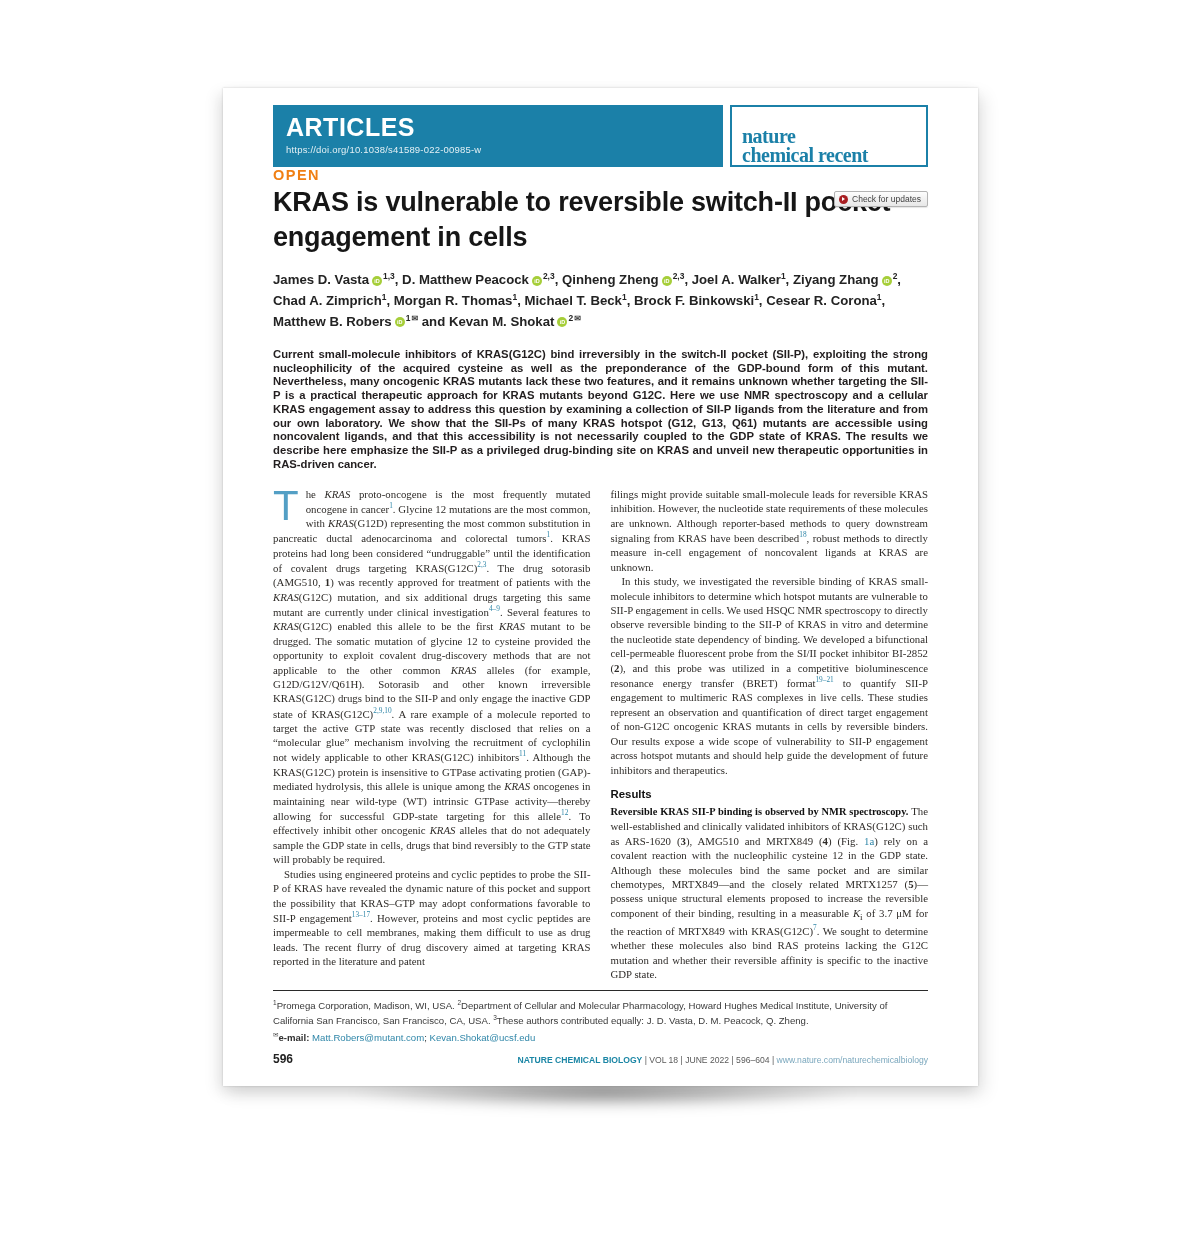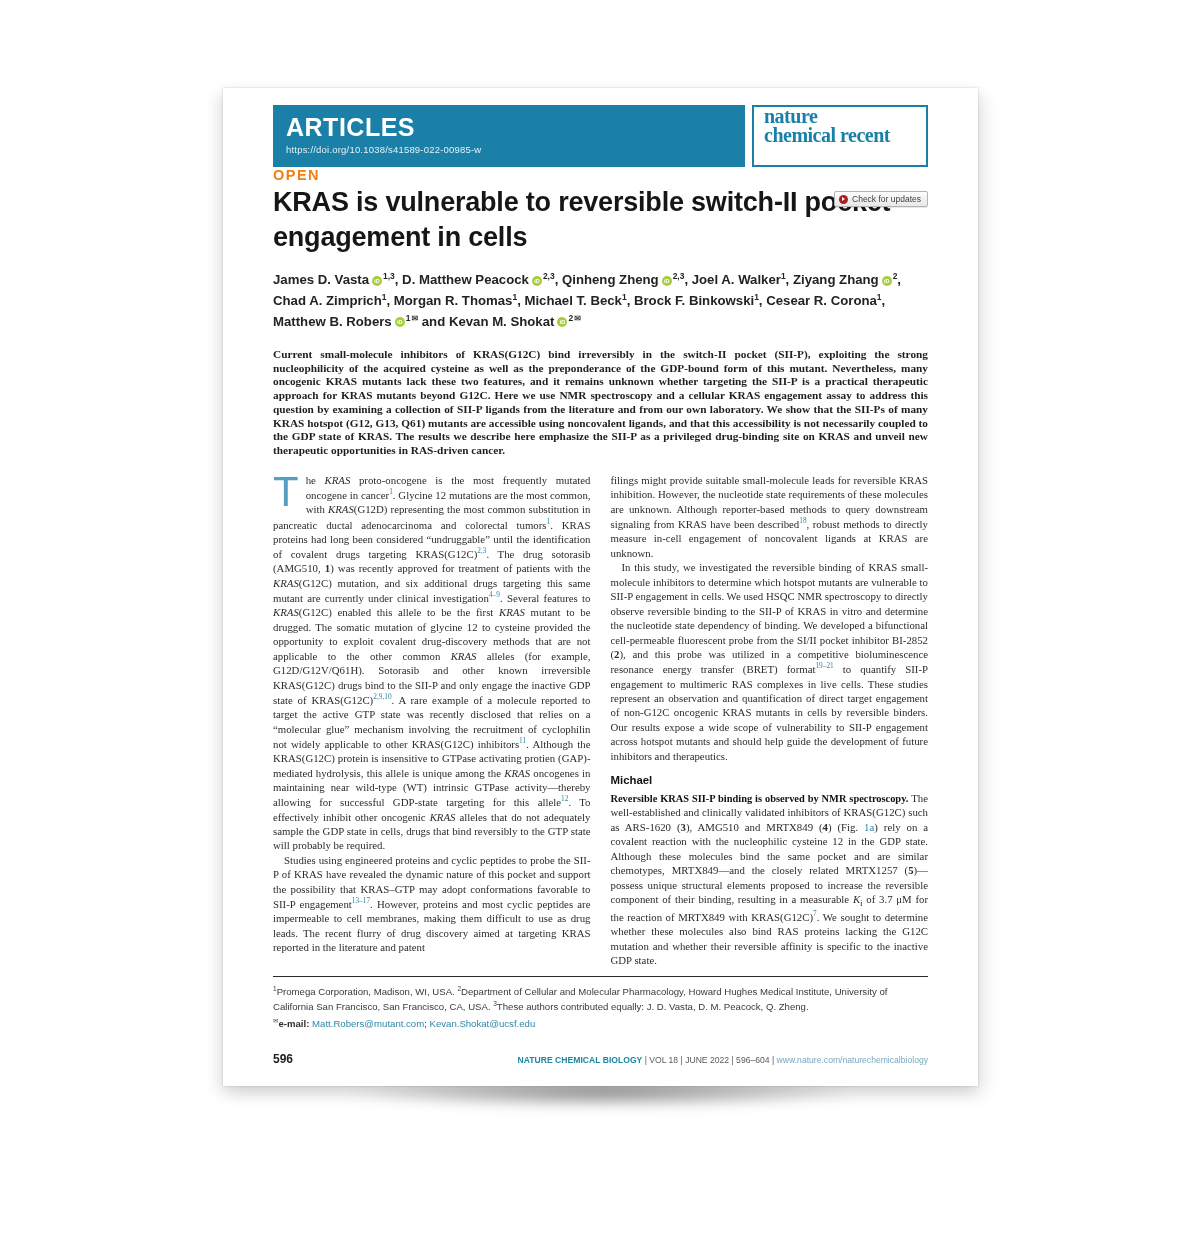--- a/index.html
+++ b/index.html
@@ -10,41 +10,41 @@
          filter:blur(6px);}
   .paper{position:absolute;left:223px;top:88px;width:755px;height:998px;background:#ffffff;
          box-shadow:0 0 2px rgba(0,0,0,.18), -5px 6px 14px rgba(0,0,0,.10), 6px 8px 16px rgba(0,0,0,.10);}
   .inner{position:relative;margin:17px 50px 0 50px;}
 
   
   .header-row{display:flex;height:62px;}
   .banner{flex:1;background:#1b80a8;color:#fff;padding:9px 0 0 13px;box-sizing:border-box;}
   .banner .articles{font-size:25px;font-weight:bold;letter-spacing:.5px;line-height:1.05;}
   .banner .doi{font-size:9.5px;color:rgba(255,255,255,.88);margin-top:4px;letter-spacing:.2px;}
-  .logobox{width:176px;margin-left:7px;border:2px solid #1b80a8;background:#fff;
-           display:flex;align-items:flex-start;box-sizing:border-box;}
+  .logobox{width:198px;margin-left:7px;border:2px solid #1b80a8;background:#fff;
+           display:flex;align-items:flex-end;box-sizing:border-box;}
   .logotext{font-family:"Liberation Serif",serif;font-weight:bold;color:#1b80a8;
             font-size:20px;line-height:.95;padding-left:10px;letter-spacing:-.5px;}
 
   
   .badge{position:absolute;right:0;top:86px;display:inline-flex;align-items:center;gap:4px;
          border:1px solid #b3b3b3;border-radius:2px;background:linear-gradient(#fdfdfd,#e7e7e7);
          padding:2px 6px 2px 4px;font-size:8.5px;color:#3f3f3f;box-shadow:0 1px 1px rgba(0,0,0,.10);}
   .dot{width:9px;height:9px;border-radius:50%;background:#a81e22;position:relative;display:inline-block;}
   .dot::after{content:"";position:absolute;left:3px;top:2.5px;border-left:3.5px solid #fff;
          border-top:2px solid transparent;border-bottom:2px solid transparent;}
 
   .open{color:#f07f13;font-weight:bold;font-size:14.5px;letter-spacing:1.5px;}
   .title{margin:2px 0 0 0;font-size:27px;font-weight:bold;color:#161616;line-height:1.3;letter-spacing:-.2px;}
   .authors{margin-top:15px;font-size:13.2px;font-weight:bold;color:#232323;line-height:1.55;}
   .orcid{display:inline-block;width:10px;height:10px;border-radius:50%;background:#a6ce39;color:#fff;
          font-size:5.5px;font-weight:bold;text-align:center;line-height:10px;vertical-align:2px;margin:0 1px 0 3px;}
   sup.asup{font-size:64%;}
   sup.env{font-size:8px;color:#444;margin-left:1px;}
-  .abstract{margin:15px 0 0 0;font-size:11.3px;font-weight:bold;color:#221e1f;line-height:1.22;text-align:justify;font-family:Liberation Serif, serif;}
+  .abstract{margin:15px 0 0 0;font-size:11.3px;font-weight:bold;color:#221e1f;line-height:1.22;text-align:justify;}
 
   
   .body{display:flex;gap:20px;margin-top:15px;color:#2e2b28;
         font-family:"Liberation Serif",serif;font-size:10.8px;line-height:1.34;text-align:justify;}
   .col{flex:1;min-width:0;}
   .body p{margin:0;}
   p.indent{text-indent:11px;}
   .dropcap{float:left;font-family:"Liberation Sans",sans-serif;font-size:42px;line-height:34px;
            color:#539fc5;padding:2px 7px 0 0;}
   sup.ref{color:#2f86a8;font-size:68%;}
@@ -101,21 +101,21 @@
       <p class="abstract">Current small-molecule inhibitors of KRAS(G12C) bind irreversibly in the switch-II pocket (SII-P), exploiting the strong nucleophilicity of the acquired cysteine as well as the preponderance of the GDP-bound form of this mutant. Nevertheless, many oncogenic KRAS mutants lack these two features, and it remains unknown whether targeting the SII-P is a practical therapeutic approach for KRAS mutants beyond G12C. Here we use NMR spectroscopy and a cellular KRAS engagement assay to address this question by examining a collection of SII-P ligands from the literature and from our own laboratory. We show that the SII-Ps of many KRAS hotspot (G12, G13, Q61) mutants are accessible using noncovalent ligands, and that this accessibility is not necessarily coupled to the GDP state of KRAS. The results we describe here emphasize the SII-P as a privileged drug-binding site on KRAS and unveil new therapeutic opportunities in RAS-driven cancer.</p>
 
       <div class="body">
         <div class="col">
           <p><span class="dropcap">T</span><span>he <i>KRAS</i> proto-oncogene is the most frequently mutated oncogene in cancer<sup class="ref">1</sup>. Glycine 12 mutations are the most common, with <i>KRAS</i>(G12D) representing the most common substitution in pancreatic ductal adenocarcinoma and colorectal tumors<sup class="ref">1</sup>. KRAS proteins had long been considered “undruggable” until the identification of covalent drugs targeting KRAS(G12C)<sup class="ref">2,3</sup>. The drug sotorasib (AMG510, <b>1</b>) was recently approved for treatment of patients with the <i>KRAS</i>(G12C) mutation, and six additional drugs targeting this same mutant are currently under clinical investigation<sup class="ref">4–9</sup>. Several features to <i>KRAS</i>(G12C) enabled this allele to be the first <i>KRAS</i> mutant to be drugged. The somatic mutation of glycine 12 to cysteine provided the opportunity to exploit covalent drug-discovery methods that are not applicable to the other common <i>KRAS</i> alleles (for example, G12D/G12V/Q61H). Sotorasib and other known irreversible KRAS(G12C) drugs bind to the SII-P and only engage the inactive GDP state of KRAS(G12C)<sup class="ref">2,9,10</sup>. A rare example of a molecule reported to target the active GTP state was recently disclosed that relies on a “molecular glue” mechanism involving the recruitment of cyclophilin not widely applicable to other KRAS(G12C) inhibitors<sup class="ref">11</sup>. Although the KRAS(G12C) protein is insensitive to GTPase activating protien (GAP)-mediated hydrolysis, this allele is unique among the <i>KRAS</i> oncogenes in maintaining near wild-type (WT) intrinsic GTPase activity—thereby allowing for successful GDP-state targeting for this allele<sup class="ref">12</sup>. To effectively inhibit other oncogenic <i>KRAS</i> alleles that do not adequately sample the GDP state in cells, drugs that bind reversibly to the GTP state will probably be required.</span></p>
           <p class="indent">Studies using engineered proteins and cyclic peptides to probe the SII-P of KRAS have revealed the dynamic nature of this pocket and support the possibility that KRAS–GTP may adopt conformations favorable to SII-P engagement<sup class="ref">13–17</sup>. However, proteins and most cyclic peptides are impermeable to cell membranes, making them difficult to use as drug leads. The recent flurry of drug discovery aimed at targeting KRAS reported in the literature and patent</p>
         </div>
         <div class="col">
           <p>filings might provide suitable small-molecule leads for reversible KRAS inhibition. However, the nucleotide state requirements of these molecules are unknown. Although reporter-based methods to query downstream signaling from KRAS have been described<sup class="ref">18</sup>, robust methods to directly measure in-cell engagement of noncovalent ligands at KRAS are unknown.</p>
           <p class="indent">In this study, we investigated the reversible binding of KRAS small-molecule inhibitors to determine which hotspot mutants are vulnerable to SII-P engagement in cells. We used HSQC NMR spectroscopy to directly observe reversible binding to the SII-P of KRAS in vitro and determine the nucleotide state dependency of binding. We developed a bifunctional cell-permeable fluorescent probe from the SI/II pocket inhibitor BI-2852 (<b>2</b>), and this probe was utilized in a competitive bioluminescence resonance energy transfer (BRET) format<sup class="ref">19–21</sup> to quantify SII-P engagement to multimeric RAS complexes in live cells. These studies represent an observation and quantification of direct target engagement of non-G12C oncogenic KRAS mutants in cells by reversible binders. Our results expose a wide scope of vulnerability to SII-P engagement across hotspot mutants and should help guide the development of future inhibitors and therapeutics.</p>
-          <h2 class="results-h">Michael</h2>
+          <h2 class="results-h">Results</h2>
           <p><b class="runin">Reversible KRAS SII-P binding is observed by NMR spectroscopy.</b> The well-established and clinically validated inhibitors of KRAS(G12C) such as ARS-1620 (<b>3</b>), AMG510 and MRTX849 (<b>4</b>) (Fig. <span class="tlink">1a</span>) rely on a covalent reaction with the nucleophilic cysteine 12 in the GDP state. Although these molecules bind the same pocket and are similar chemotypes, MRTX849—and the closely related MRTX1257 (<b>5</b>)—possess unique structural elements proposed to increase the reversible component of their binding, resulting in a measurable <i>K</i><sub>i</sub> of 3.7 μM for the reaction of MRTX849 with KRAS(G12C)<sup class="ref">7</sup>. We sought to determine whether these molecules also bind RAS proteins lacking the G12C mutation and whether their reversible affinity is specific to the inactive GDP state.</p>
         </div>
       </div>
 
       <div class="rule"></div>
       <p class="affil"><sup class="asup">1</sup>Promega Corporation, Madison, WI, USA. <sup class="asup">2</sup>Department of Cellular and Molecular Pharmacology, Howard Hughes Medical Institute, University of California San Francisco, San Francisco, CA, USA. <sup class="asup">3</sup>These authors contributed equally: J. D. Vasta, D. M. Peacock, Q. Zheng.</p>
       <p class="affil email-line"><sup class="asup">✉</sup><b>e-mail: </b><span class="tlink">Matt.Robers@mutant.com</span>; <span class="tlink">Kevan.Shokat@ucsf.edu</span></p>
 
     </div>
 

